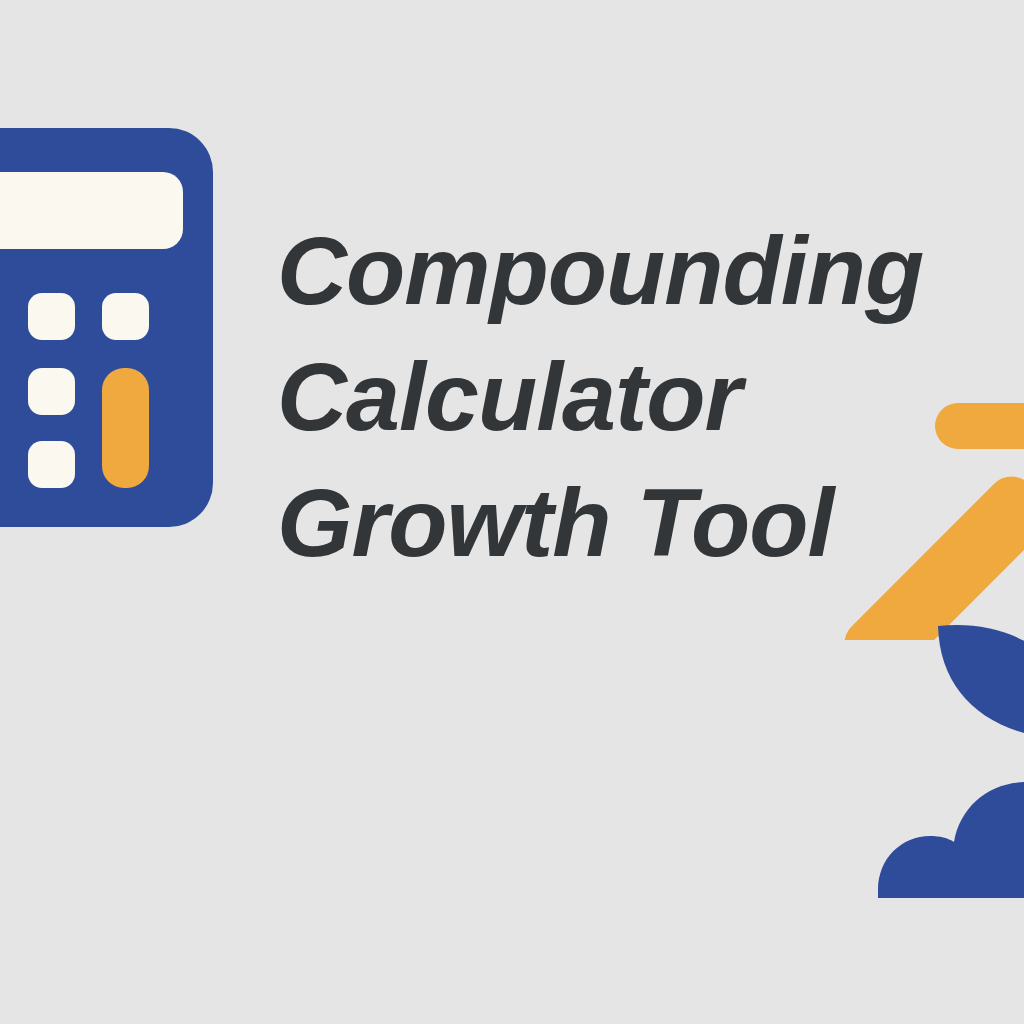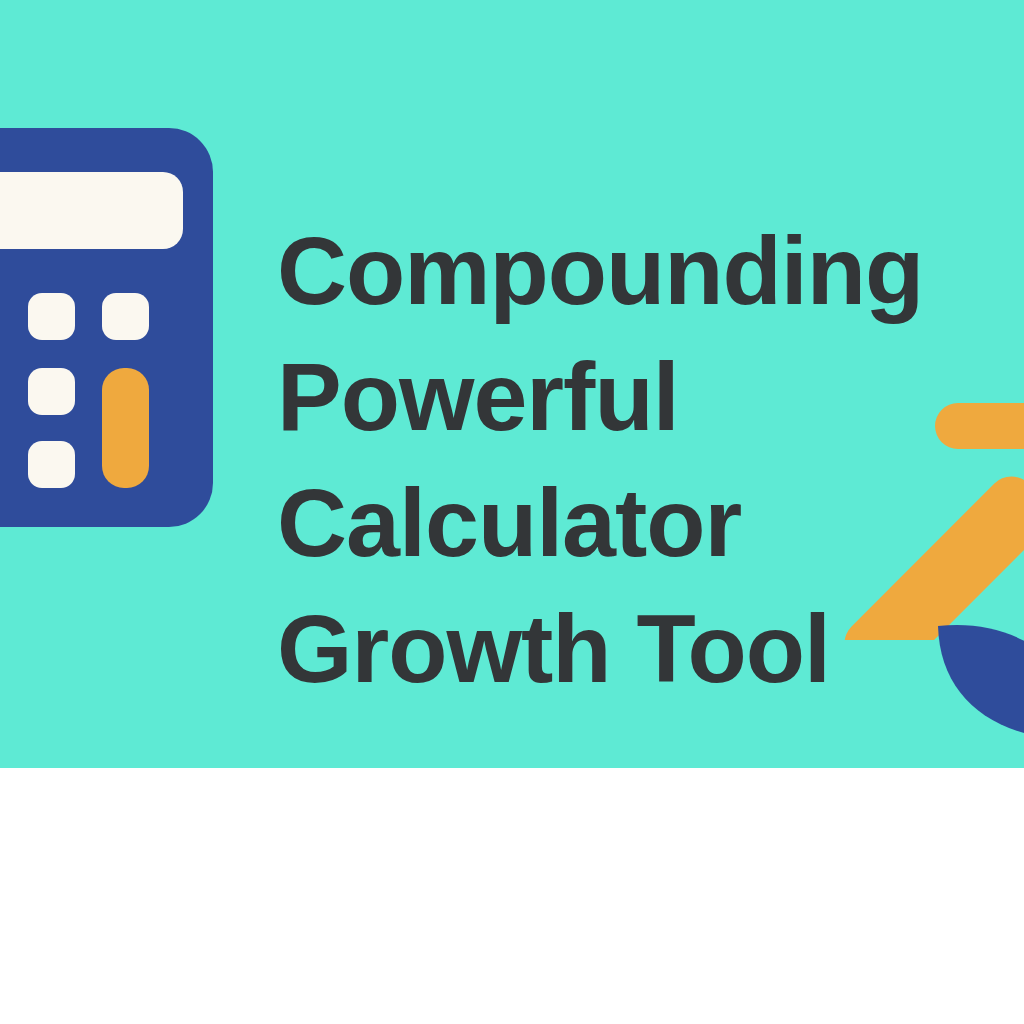--- a/index.html
+++ b/index.html
@@ -9,23 +9,24 @@
   body {
     width: 1024px;
     height: 1024px;
     overflow: hidden;
     font-family: "Liberation Sans", sans-serif;
   }
 
   #banner {
     position: relative;
     width: 1024px;
-    height: 768px;
-    background: #5eead4;
+    height: 1024px;
+    background: #e5e5e5;
     overflow: hidden;
+    font-style: italic;
   }
 
   
   .calc-icon {
     position: absolute;
     left: -74px;
     top: 128px;
     width: 287px;
     height: 399px;
   }
@@ -119,21 +120,20 @@
     <div class="calc-screen"></div>
     <div class="calc-key k1"></div>
     <div class="calc-key k2"></div>
     <div class="calc-key k3"></div>
     <div class="calc-key k4"></div>
     <div class="calc-key-tall"></div>
   </div>
 
   <h1 class="headline">
     <span class="line">Compounding</span>
-    <span class="line">Powerful</span>
     <span class="line">Calculator</span>
     <span class="line">Growth Tool</span>
   </h1>
 
   <svg class="growth-arrow" viewBox="0 0 230 245">
     <g fill="#EFA93E">
       <rect x="-18" y="150" width="250" height="68" rx="24" transform="rotate(-45 107 184)"></rect>
       <path d="M 118 8 L 206 8 A 22 22 0 0 1 228 30 L 228 118 A 22 22 0 0 1 206 140
                L 196 140 L 196 54 L 118 54 A 22 22 0 0 1 118 8 Z"></path>
     </g>

